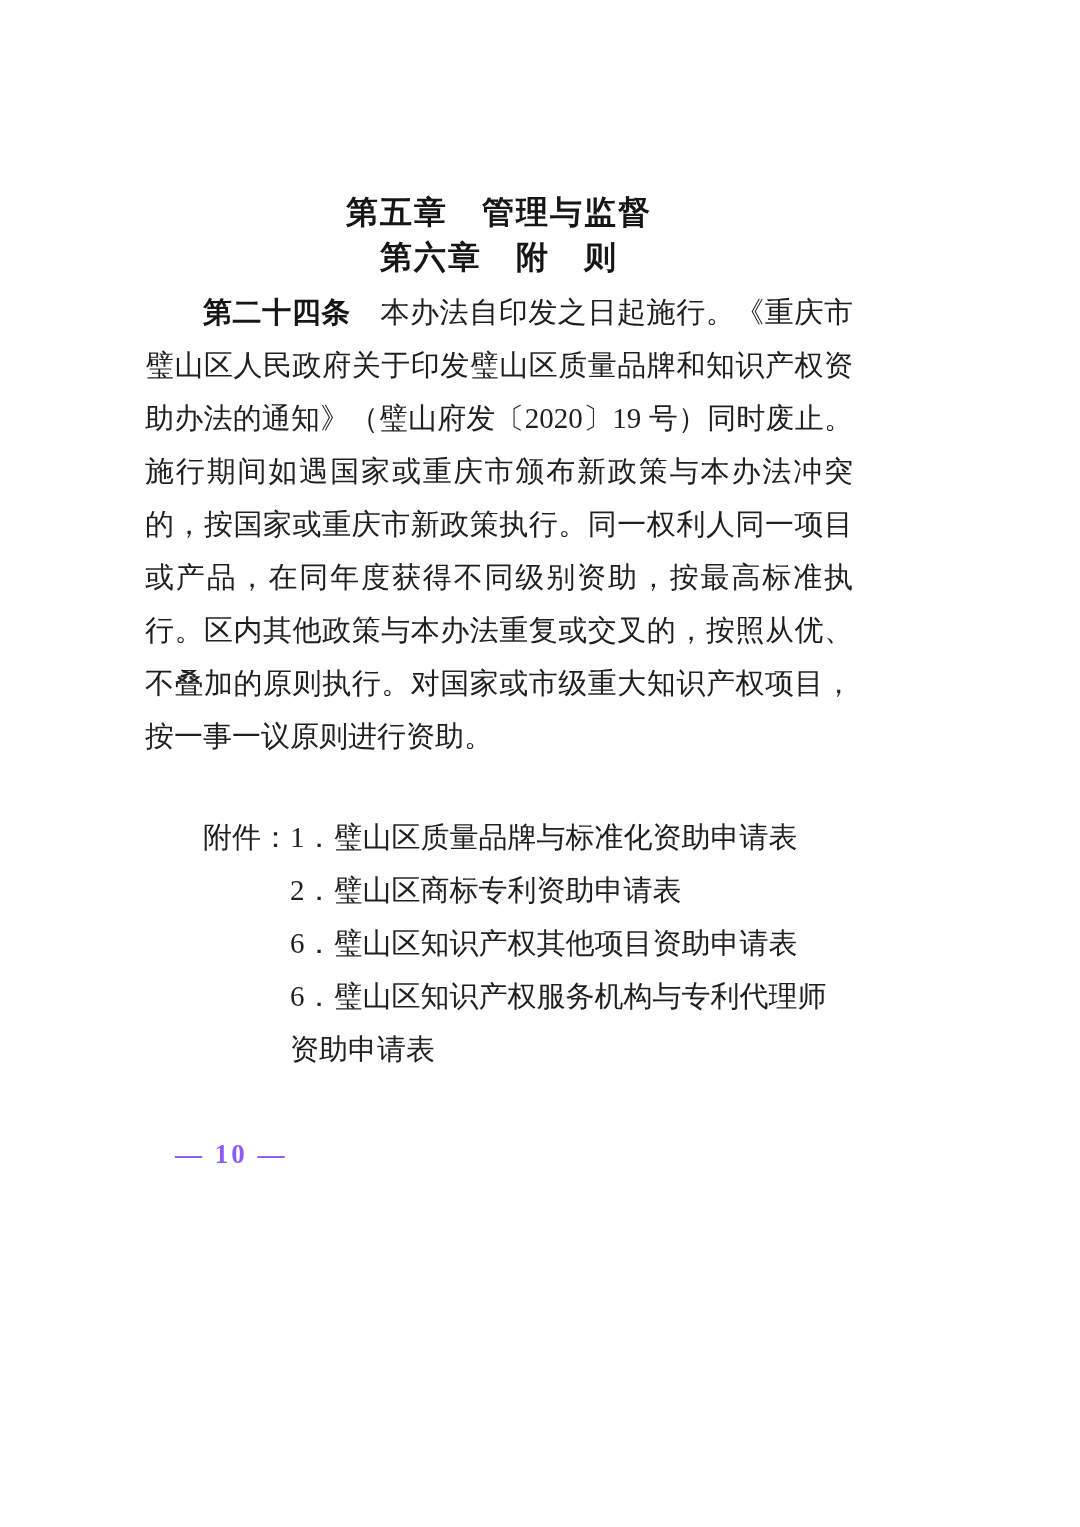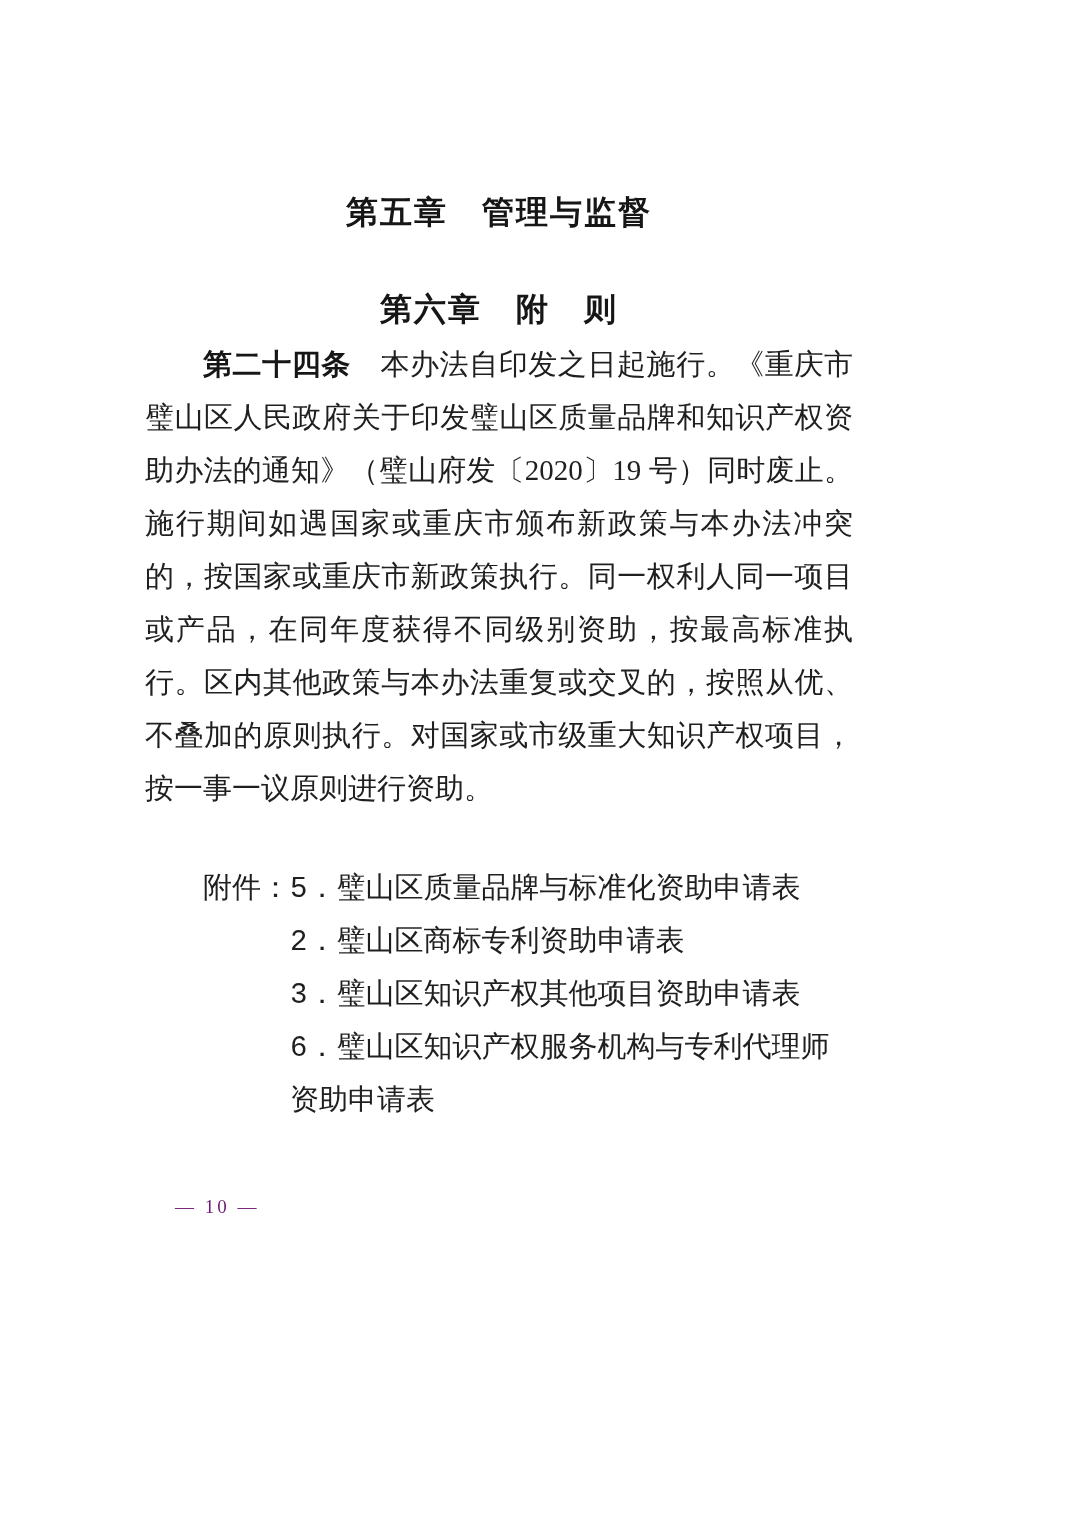--- a/index.html
+++ b/index.html
@@ -25,80 +25,79 @@
   .chapter-heading {
     font-family: "Liberation Sans", "DejaVu Sans", sans-serif;
     font-weight: 700;
     font-size: 32px;
     line-height: 45px;
     text-align: center;
     color: #161616;
     letter-spacing: 2px;
   }
   .chapter-heading.second {
-    margin-top: 52px;
   }
   .article-para {
     margin-top: 6px;
     text-align: justify;
     text-justify: inter-character;
     text-indent: 2em;
   }
   .article-lead {
     font-family: "Liberation Sans", "DejaVu Sans", sans-serif;
     font-weight: 700;
     color: #161616;
   }
   .attachments {
     margin-top: 48px;
     margin-left: 58px; 
   }
   .attachment-row {
     display: flex;
     align-items: center;
-    font-family: Liberation Mono, monospace;
   }
   .attachment-label {
     flex: 0 0 auto;
     white-space: nowrap;
   }
   .attachment-row.continuation {
     padding-left: 87px; 
   }
   .page-footer {
     margin-top: 52px;
     margin-left: 30px;
-    font-size: 19px;
+    font-size: 27px;
     line-height: 53px;
-    color: #701a75;
+    color: #8b5cf6;
     letter-spacing: 3px;
+    font-weight: bold;
   }
 </style>
 </head>
 <body>
 
 <div class="doc-page">
 
   <div class="chapter-heading">第五章　管理与监督</div>
 
 
   <div class="chapter-heading second">第六章　附　则</div>
 
   <p class="article-para"><span class="article-lead">第二十四条</span><span>　本办法自印发之日起施行。《重庆市璧山区人民政府关于印发璧山区质量品牌和知识产权资助办法的通知》（璧山府发〔2020〕19 号）同时废止。施行期间如遇国家或重庆市颁布新政策与本办法冲突的，按国家或重庆市新政策执行。同一权利人同一项目或产品，在同年度获得不同级别资助，按最高标准执行。区内其他政策与本办法重复或交叉的，按照从优、不叠加的原则执行。对国家或市级重大知识产权项目，按一事一议原则进行资助。</span></p>
 
   <div class="attachments">
     <div class="attachment-row">
       <span class="attachment-label">附件：</span>
-      <span>5．璧山区质量品牌与标准化资助申请表</span>
+      <span>1．璧山区质量品牌与标准化资助申请表</span>
     </div>
     <div class="attachment-row continuation">
       <span>2．璧山区商标专利资助申请表</span>
     </div>
     <div class="attachment-row continuation">
-      <span>3．璧山区知识产权其他项目资助申请表</span>
+      <span>6．璧山区知识产权其他项目资助申请表</span>
     </div>
     <div class="attachment-row continuation">
       <span>6．璧山区知识产权服务机构与专利代理师资助申请表</span>
     </div>
   </div>
 
   <div class="page-footer">— 10 —</div>
 
 </div>
 

